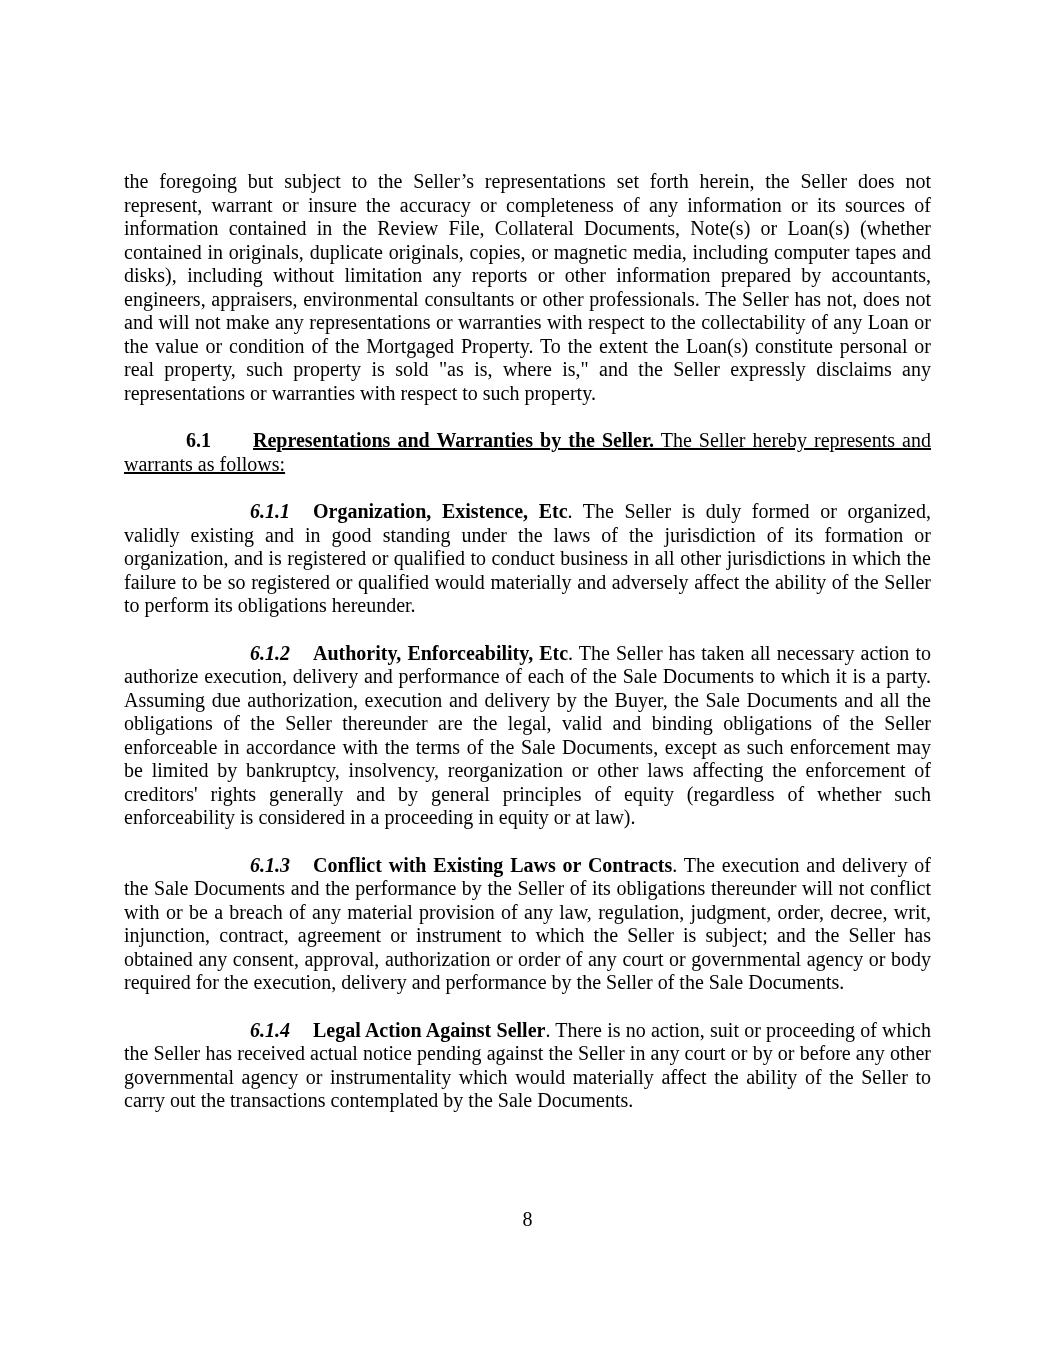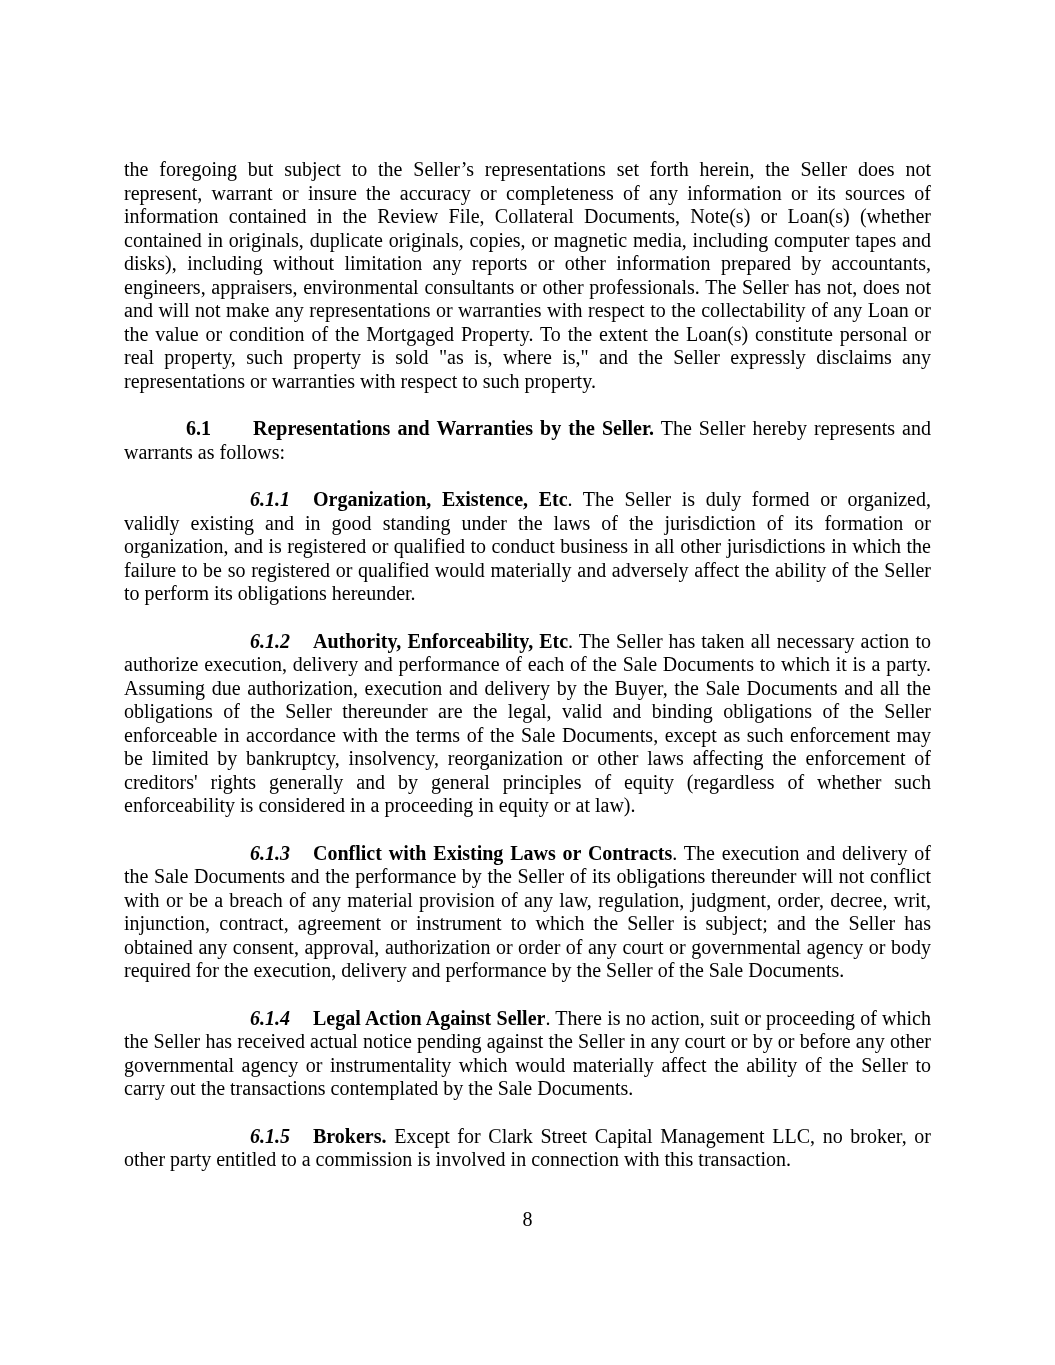--- a/index.html
+++ b/index.html
@@ -13,30 +13,30 @@
     height: 1365px;
     background: #ffffff;
     font-family: "Liberation Serif", "DejaVu Serif", serif;
     font-size: 20px;
     line-height: 23.5px;
     color: #000000;
     overflow: hidden;
   }
   .content {
     position: absolute;
-    top: 158px;
+    top: 170px;
     left: 124px;
     width: 807px;
   }
   .para {
     margin: 0 0 24px 0;
     text-align: justify;
   }
   .b { font-weight: bold; }
-  .l1 { text-indent: 62px; }
+  .l1 { text-indent: 62px; text-decoration: underline; }
   .l2 { text-indent: 126px; }
   .num {
     display: inline-block;
     text-indent: 0;
   }
   .l1 .num { width: 67px; }
   .l2 .num { width: 63px; font-style: italic; }
   .footer {
     position: absolute;
     top: 1208px;
@@ -56,18 +56,17 @@
     <p class="para l1"><span class="num b">6.1</span><span class="b">Representations and Warranties by the Seller.</span><span>  The Seller hereby represents and warrants as follows:</span></p>
 
     <p class="para l2"><span class="num b">6.1.1</span><span class="b">Organization, Existence, Etc</span><span>.  The Seller is duly formed or organized, validly existing and in good standing under the laws of the jurisdiction of its formation or organization, and is registered or qualified to conduct business in all other jurisdictions in which the failure to be so registered or qualified would materially and adversely affect the ability of the Seller to perform its obligations hereunder.</span></p>
 
     <p class="para l2"><span class="num b">6.1.2</span><span class="b">Authority, Enforceability, Etc</span><span>.  The Seller has taken all necessary action to authorize execution, delivery and performance of each of the Sale Documents to which it is a party.  Assuming due authorization, execution and delivery by the Buyer, the Sale Documents and all the obligations of the Seller thereunder are the legal, valid and binding obligations of the Seller enforceable in accordance with the terms of the Sale Documents, except as such enforcement may be limited by bankruptcy, insolvency, reorganization or other laws affecting the enforcement of creditors' rights generally and by general principles of equity (regardless of whether such enforceability is considered in a proceeding in equity or at law).</span></p>
 
     <p class="para l2"><span class="num b">6.1.3</span><span class="b">Conflict with Existing Laws or Contracts</span><span>.  The execution and delivery of the Sale Documents and the performance by the Seller of its obligations thereunder will not conflict with or be a breach of any material provision of any law, regulation, judgment, order, decree, writ, injunction, contract, agreement or instrument to which the Seller is subject; and the Seller has obtained any consent, approval, authorization or order of any court or governmental agency or body required for the execution, delivery and performance by the Seller of the Sale Documents.</span></p>
 
     <p class="para l2"><span class="num b">6.1.4</span><span class="b">Legal Action Against Seller</span><span>.  There is no action, suit or proceeding of which the Seller has received actual notice pending against the Seller in any court or by or before any other governmental agency or instrumentality which would materially affect the ability of the Seller to carry out the transactions contemplated by the Sale Documents.</span></p>
 
-    <p class="para l2"><span class="num b">6.1.5</span><span class="b">Brokers.</span><span>  Except for Clark Street Capital Management LLC, no broker, or other party entitled to a commission is involved in connection with this transaction.</span></p>
 
   </div>
 
   <div class="footer">8</div>
 </div>
 
 </body></html>

